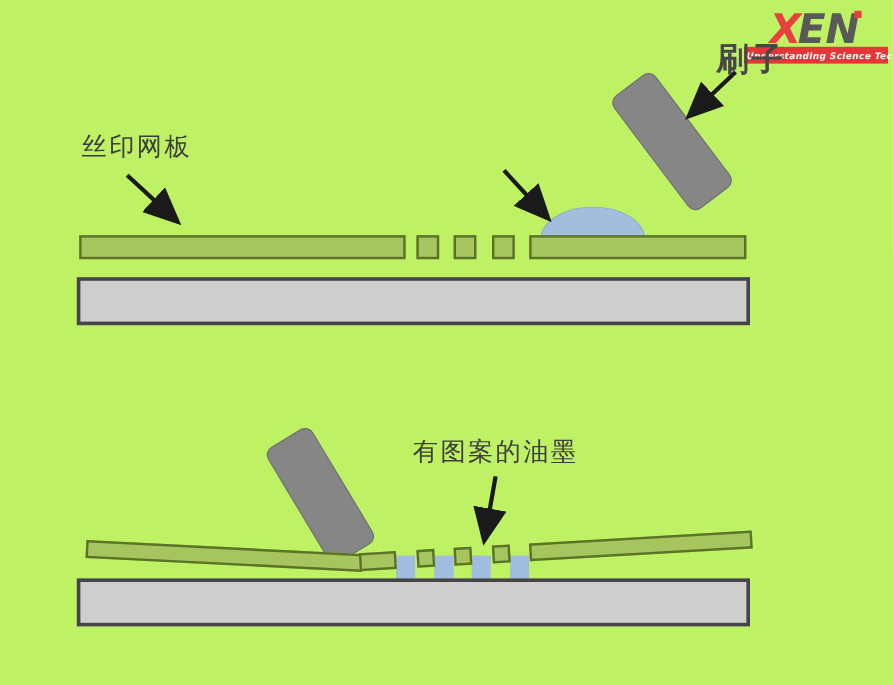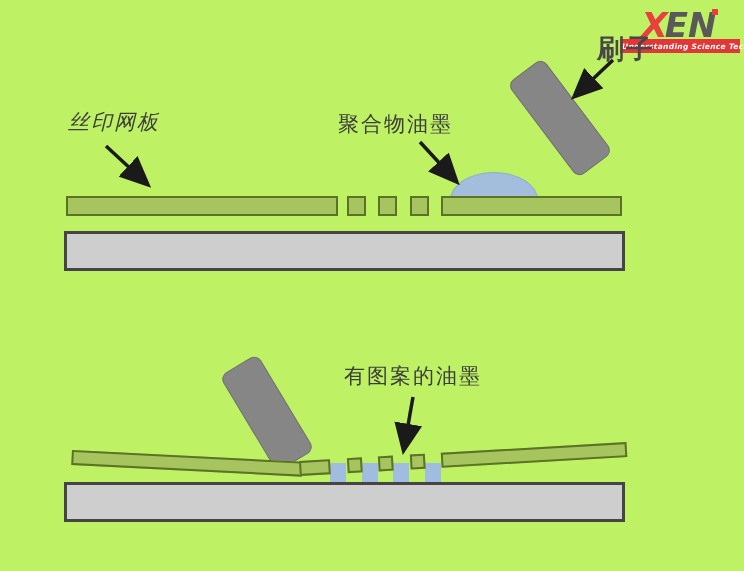--- a/index.html
+++ b/index.html
@@ -49,22 +49,21 @@
 <body>
 
 <div id="stage">
 
   <div id="logo">
     <div class="brand"><span class="x">X</span><span class="en">EN</span><span class="dot"></span></div>
     <div class="banner">Understanding Science Technology</div>
   </div>
   <div id="brush-label" class="label">刷子</div>
 
-  <div class="label" style="left:68px;top:108px;font-style:italic;">丝印网板</div>
-  <div class="label" style="left:338px;top:110px;">聚合物油墨</div>
+  <div class="label" style="left:68px;top:108px;">丝印网板</div>
 
   <div id="squeegee-top" class="squeegee"></div>
   <div id="droplet"></div>
 
   <div id="screen-top" class="screen-row">
     <div class="gseg" style="width:272px;"></div>
     <div class="gap" style="width:9px;"></div>
     <div class="gseg" style="width:19px;"></div>
     <div class="gap" style="width:12px;"></div>
     <div class="gseg" style="width:19px;"></div>

